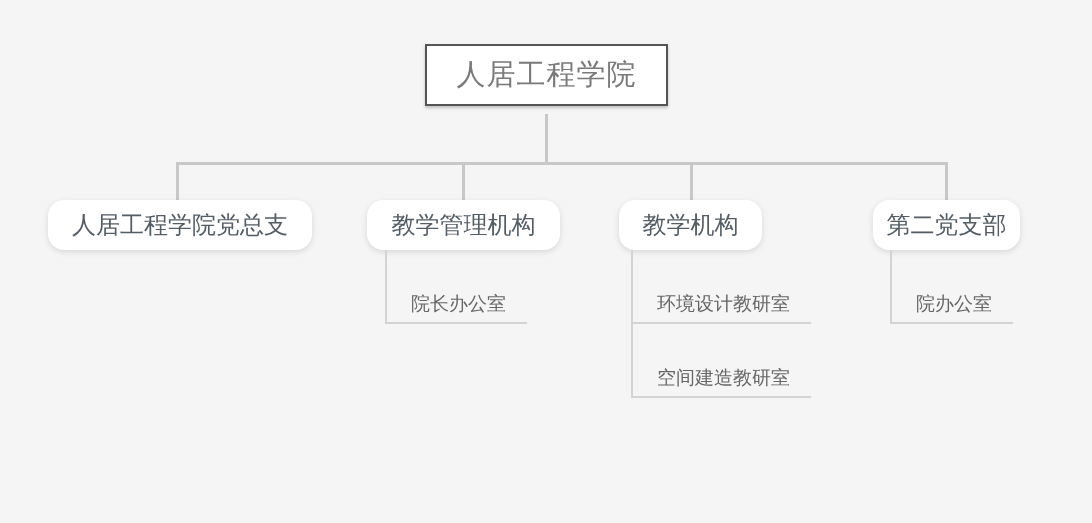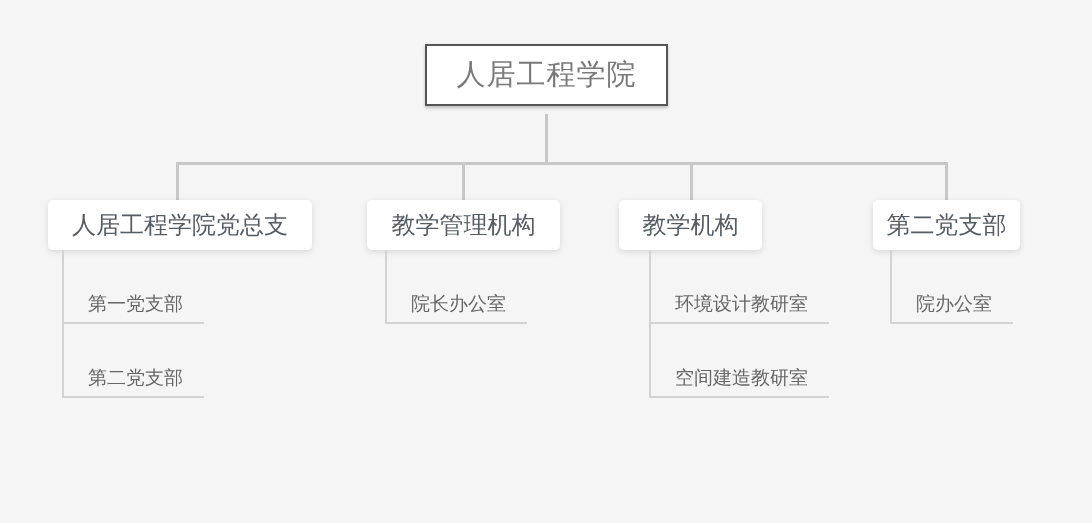--- a/index.html
+++ b/index.html
@@ -42,21 +42,21 @@
     color: var(--root-text, #7a7a7a);
     letter-spacing: 1px;
     white-space: nowrap;
   }
 
   
   .branch-node {
     position: absolute;
     top: 200px; height: 50px;
     background: var(--node-fill, #ffffff);
-    border-radius: 5px;
+    border-radius: 16px;
     box-shadow: 0 2px 6px rgba(0,0,0,0.12);
     display: flex; align-items: center; justify-content: center;
     font-size: 24px;
     color: var(--branch-text, #545c64);
     white-space: nowrap;
   }
   .branch-node-1 { left: 48px;  width: 264px; }
   .branch-node-2 { left: 367px; width: 193px; }
   .branch-node-3 { left: 619px; width: 143px; }
   .branch-node-4 { left: 873px; width: 147px; }
@@ -65,21 +65,21 @@
   .children {
     position: absolute;
     top: 250px;
     border-left: 2px solid var(--child-connector, #d2d2d2);
     display: flex;
     flex-direction: column;
     align-items: flex-start;
   }
   .children-1 { left: 62px; }
   .children-2 { left: 385px; text-align: center; }
-  .children-3 { left: 649px; }
+  .children-3 { left: 631px; }
   .children-4 { left: 890px; }
   .leaf {
     height: 74px;
     border-bottom: 2px solid var(--child-connector, #d2d2d2);
     display: flex;
     align-items: flex-end;
     padding: 0 21px 5px 24px;
     font-size: 19px;
     color: var(--child-text, #666666);
     white-space: nowrap;
@@ -107,28 +107,20 @@
   <div class="branch-node branch-node-2">
     <span>教学管理机构</span>
   </div>
   <div class="branch-node branch-node-3">
     <span>教学机构</span>
   </div>
   <div class="branch-node branch-node-4">
     <span>第二党支部</span>
   </div>
 
-  <div class="children children-1">
-    <div class="leaf">
-      <span>第一党支部</span>
-    </div>
-    <div class="leaf">
-      <span>第二党支部</span>
-    </div>
-  </div>
 
   <div class="children children-2">
     <div class="leaf">
       <span>院长办公室</span>
     </div>
   </div>
 
   <div class="children children-3">
     <div class="leaf">
       <span>环境设计教研室</span>

